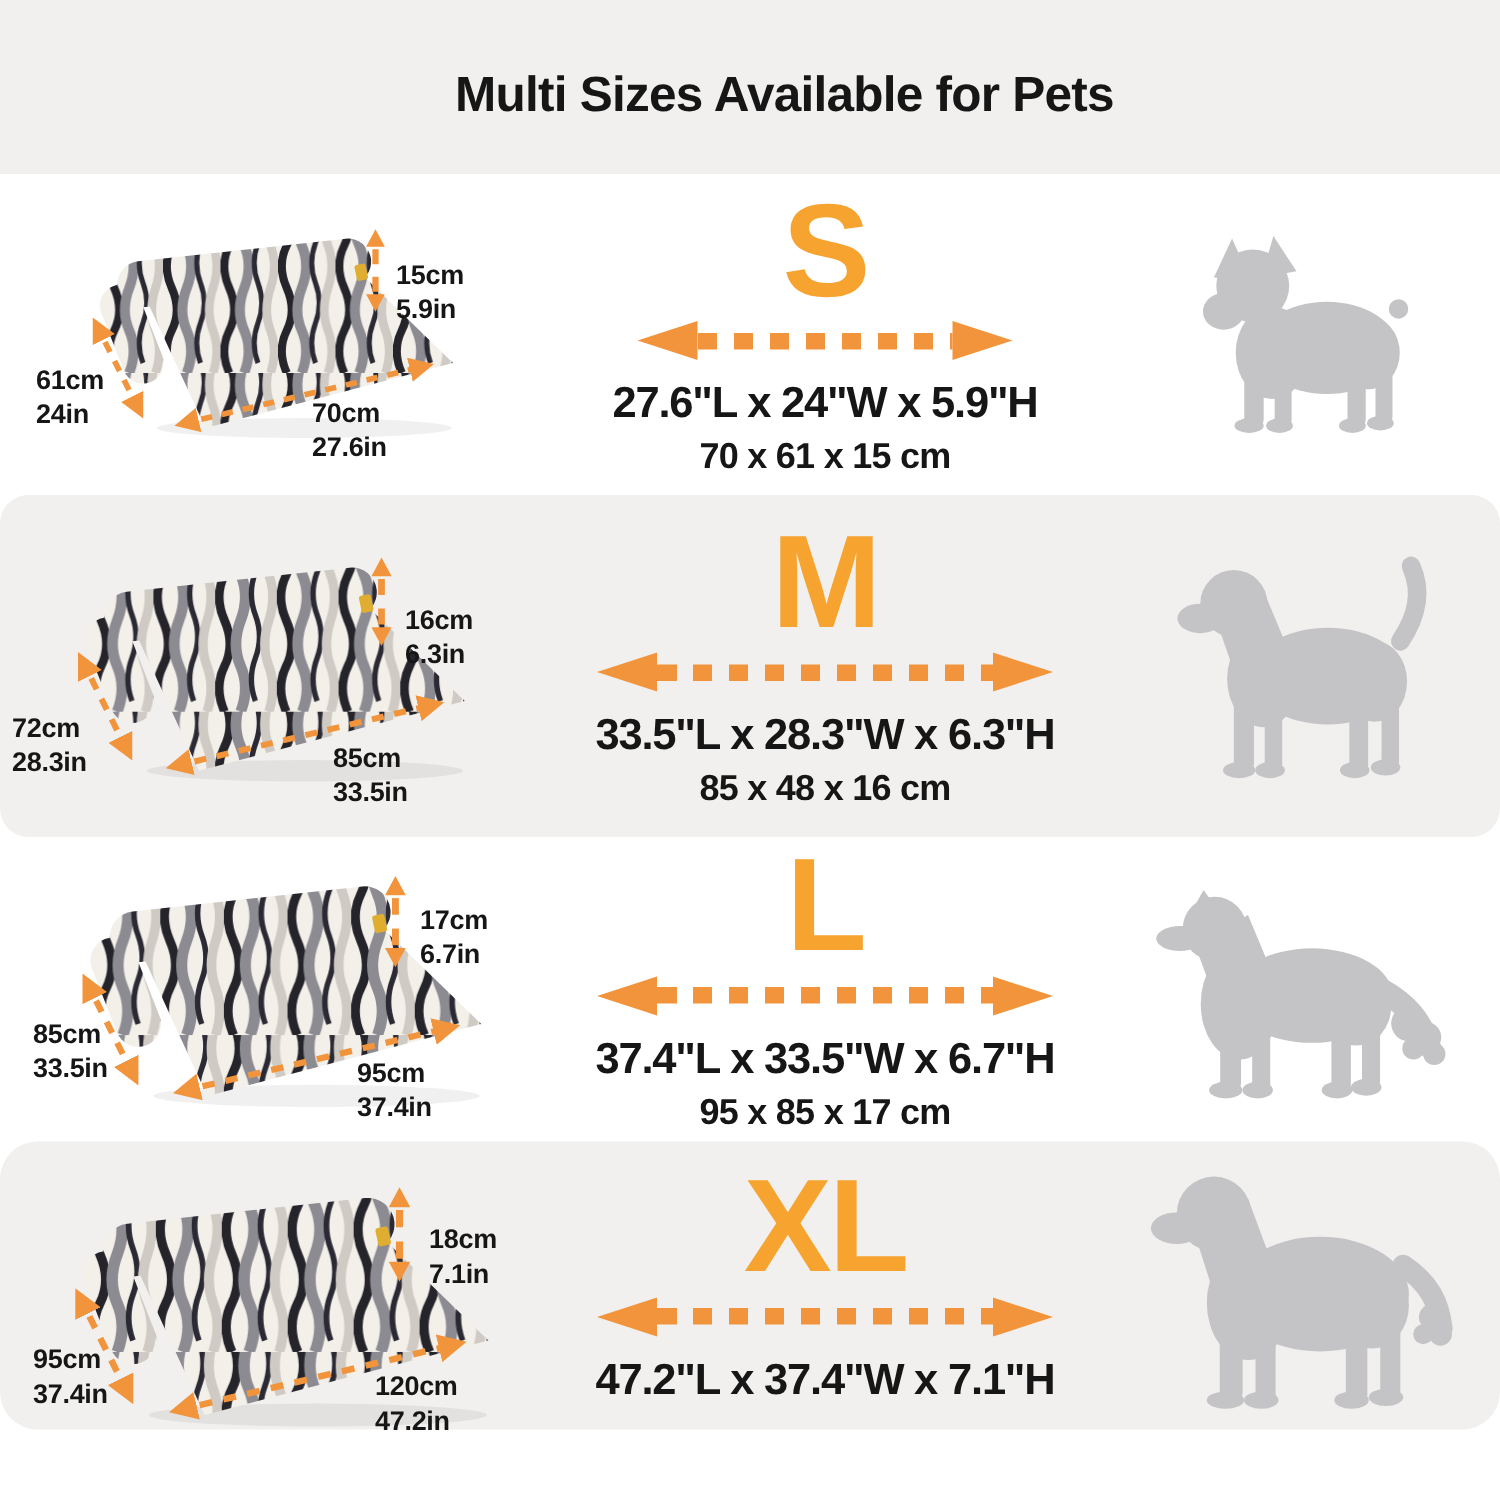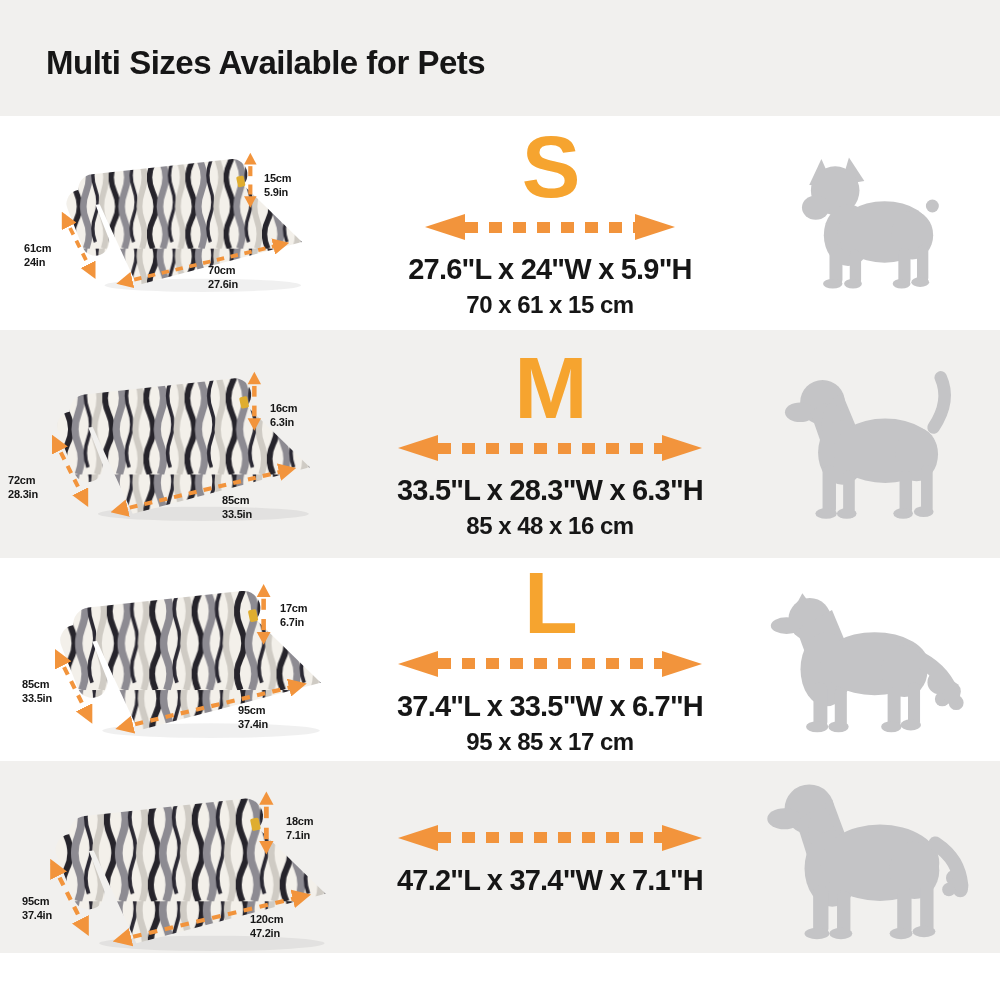--- a/index.html
+++ b/index.html
@@ -7,40 +7,40 @@
     --arrow:#F2943C;
     --text:#161616;
     --dog:#C4C4C6;
     --alt-bg:#F1F0EE;
     --row-bg:#FFFFFF;
   }
   *{margin:0;padding:0;box-sizing:border-box;}
   html,body{width:1000px;height:1000px;overflow:hidden;}
   body{font-family:"Liberation Sans","DejaVu Sans",sans-serif;background:#fff;color:var(--text);}
 
-  .banner{width:1000px;height:116px;background:var(--alt-bg);display:flex;align-items:flex-start;justify-content:flex-start;padding-left:46px;}
+  .banner{width:1000px;height:116px;background:var(--alt-bg);display:flex;align-items:flex-start;justify-content:center;padding-left:46px;}
   .banner h1{margin-top:44px;font-size:33px;font-weight:800;letter-spacing:-0.5px;}
 
   .row{width:1000px;display:flex;}
   .row-s{height:214px;background:var(--row-bg);}
-  .row-m{height:228px;background:var(--alt-bg);}
+  .row-m{height:228px;background:var(--alt-bg);border-radius:19px;}
   .row-l{height:203px;background:var(--row-bg);}
-  .row-xl{height:192px;background:var(--alt-bg);}
+  .row-xl{height:192px;background:var(--alt-bg);border-radius:25px;}
 
   .col-bed{position:relative;width:360px;height:100%;flex:0 0 360px;}
   .col-info{width:380px;flex:0 0 380px;display:flex;flex-direction:column;align-items:center;justify-content:center;}
   .col-dog{width:260px;flex:0 0 260px;display:flex;align-items:center;justify-content:center;}
 
   .bed-svg{position:absolute;}
   .row-s  .bed-svg{left:32px;top:26px;width:300px;}
   .row-m  .bed-svg{left:20px;top:30px;width:322px;}
   .row-l  .bed-svg{left:22px;top:14px;width:332px;}
   .row-xl .bed-svg{left:16px;top:18px;width:344px;}
 
-  .dim-label{position:absolute;font-size:11px;font-weight:800;line-height:1.26;letter-spacing:-0.2px;}
+  .dim-label{position:absolute;font-size:18px;font-weight:800;line-height:1.26;letter-spacing:-0.2px;}
   .dim-label span{display:block;}
 
   .row-s  .dim-height{left:264px;top:56px;}   .row-s  .dim-width{left:24px;top:126px;}  .row-s  .dim-length{left:208px;top:148px;}
   .row-m  .dim-height{left:270px;top:72px;}   .row-m  .dim-width{left:8px;top:144px;}  .row-m  .dim-length{left:222px;top:164px;}
   .row-l  .dim-height{left:280px;top:44px;}   .row-l  .dim-width{left:22px;top:120px;}  .row-l  .dim-length{left:238px;top:146px;}
   .row-xl .dim-height{left:286px;top:54px;}   .row-xl .dim-width{left:22px;top:134px;}  .row-xl .dim-length{left:250px;top:152px;}
 
   .size-letter{font-size:88px;font-weight:800;line-height:0.92;color:var(--accent);letter-spacing:-2px;}
   .size-arrow{display:flex;align-items:center;margin-top:6px;height:28px;}
   .tri{width:0;height:0;border-top:13px solid transparent;border-bottom:13px solid transparent;}
@@ -262,20 +262,21 @@
     <div class="dim-label dim-width">
         <span>95cm</span>
         <span>37.4in</span>
       </div>
     <div class="dim-label dim-length">
         <span>120cm</span>
         <span>47.2in</span>
       </div>
   </div>
   <div class="col-info">
+    <div class="size-letter">XL</div>
     <div class="size-arrow">
         <span class="tri tri-left"></span>
         <span class="dashes"></span>
         <span class="tri tri-right"></span>
       </div>
     <div class="dims-imperial">47.2"L x 37.4"W x 7.1"H</div>
   </div>
   <div class="col-dog">
     <svg class="dog-svg" width="226" height="172" viewBox="0 0 235 180">
       <g class="fill">

